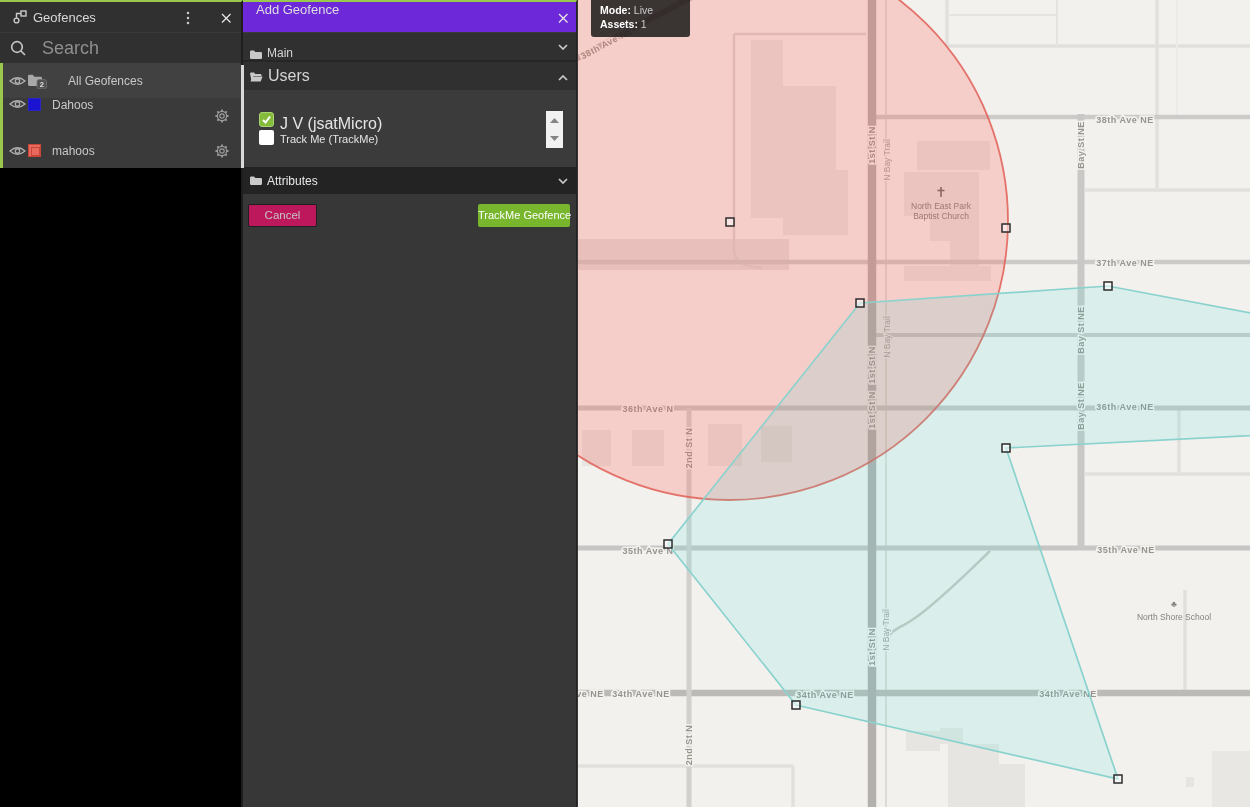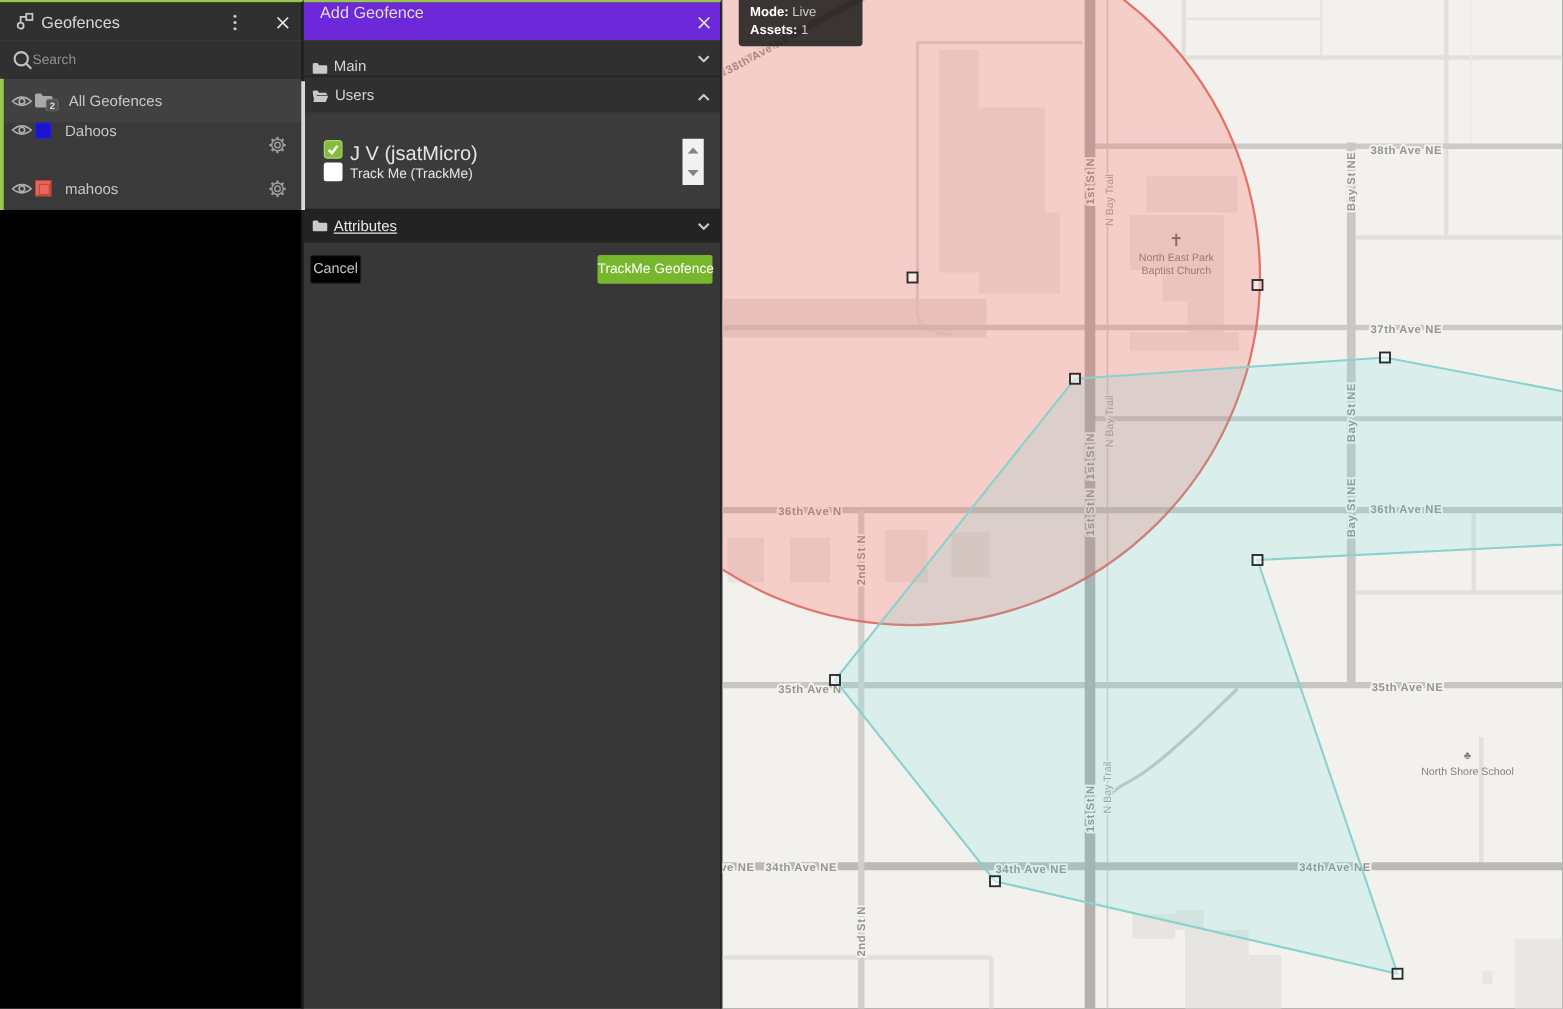--- a/index.html
+++ b/index.html
@@ -154,36 +154,36 @@
       <svg width="11" height="11" style="position:absolute;left:221px;top:11px" stroke="#e8e8e8" stroke-width="1.3">
         <line x1="1" y1="1" x2="9.5" y2="9.5"></line>
           <line x1="9.5" y1="1" x2="1" y2="9.5"></line>
       </svg>
     </div>
     <div style="height:30px;background:#303030;border-top:1px solid #3a3a3a;display:flex;align-items:center">
       <svg width="16" height="16" style="margin-left:10px" fill="none" stroke="#c2c2c2" stroke-width="1.7">
         <circle cx="7" cy="7" r="5.3"></circle>
           <line x1="11" y1="11" x2="15" y2="15"></line>
       </svg>
-      <span style="color:#8f8f8f;font-size:11px;margin-left:0">Search</span>
+      <span style="color:#8f8f8f;font-size:18px;margin-left:16px">Search</span>
     </div>
 
     <div style="position:relative;background:#3a3a3a">
       <div style="position:absolute;left:0;top:0;width:3px;height:105px;background:#9ac84d;z-index:3"></div>
       <div style="height:35px;background:#414141;display:flex;align-items:center;position:relative">
         <svg width="17" height="12" style="margin-left:9px" fill="none" stroke="#b0b0b0" stroke-width="1.3">
           <path d="M1,6 Q8.5,-0.5 16,6 Q8.5,12.5 1,6 Z"></path>
             <circle cx="8.5" cy="6" r="2.2"></circle>
         </svg>
         <svg width="20" height="17" style="margin-left:2px">
           <path d="M0,4.2 q0,-1.4 1.4,-1.4 h3.4 l1.5,1.9 h6.3 q1.4,0 1.4,1.4 v6.4 q0,1.4 -1.4,1.4 h-11.2 q-1.4,0 -1.4,-1.4 Z" fill="#a9a9a9"></path>
           <rect x="9" y="7.5" width="9.5" height="9.5" rx="2" fill="#515151" stroke="#6e6e6e" stroke-width="0.8"></rect>
           <text x="13.8" y="15" font-size="7.5px" font-weight="bold" fill="#e0e0e0" text-anchor="middle" font-family="Liberation Sans">2</text>
         </svg>
-        <span style="color:#c8c8c8;font-size:12px;margin-left:7px">All Geofences</span>
+        <span style="color:#c8c8c8;font-size:12px;margin-left:20px">All Geofences</span>
       </div>
       <div style="height:35px;display:flex;align-items:flex-start;position:relative">
         <svg width="17" height="12" style="margin-left:9px" fill="none" stroke="#b0b0b0" stroke-width="1.3">
           <path d="M1,6 Q8.5,-0.5 16,6 Q8.5,12.5 1,6 Z"></path>
             <circle cx="8.5" cy="6" r="2.2"></circle>
         </svg>
         <div style="width:13px;height:13px;background:#1a13d2;border:1px solid #2a24c0;margin-left:2px;box-sizing:border-box"></div>
         <span style="color:#c8c8c8;font-size:12px;margin-left:11px">Dahoos</span>
         <svg width="14" height="14" viewBox="0 0 14 14" style="position:absolute;left:215px;top:11px" fill="none" stroke="#9c9c9c" stroke-width="1.2">
           <circle cx="7" cy="7" r="2.2"></circle>
@@ -246,21 +246,21 @@
       <svg class="chev" width="10" height="6" style="position:absolute;left:315px;top:11px">
           <path d="M1,1 L5,5 L9,1"></path>
         </svg>
     </div>
 
     <div style="height:28px;background:#303030;border-top:2px solid #262626;display:flex;align-items:center;position:relative">
       <svg width="13" height="11" style="margin-left:7px">
         <path d="M0,2.6 q0,-1.2 1.2,-1.2 h2.8 l1.3,1.7 h5 q1.2,0 1.2,1.2 v0.7 h-8 l-2,5 Z" fill="#c9c9c9"></path>
         <path d="M2.2,5.6 h10.4 l-2,5 h-10 Z" fill="#c9c9c9"></path>
       </svg>
-      <span style="color:#d5d5d5;font-size:12px;margin-left:5px">Users</span>
+      <span style="color:#d5d5d5;font-size:16px;margin-left:5px">Users</span>
       <svg class="chev" width="10" height="6" style="position:absolute;left:315px;top:13px">
           <path d="M1,5 L5,1 L9,5"></path>
         </svg>
     </div>
 
     <div style="height:77px;background:#3b3b3b;position:relative">
       <div style="position:absolute;left:16px;top:22px;width:15px;height:15px;background:#85bb3a;border:1px solid #a9d472;border-radius:3px;box-sizing:border-box">
         <svg width="13" height="13" style="position:absolute;left:0px;top:0px" fill="none" stroke="#fff" stroke-width="2">
             <path d="M3,7 L5.5,9.5 L10,3.5"></path>
           </svg>
@@ -276,25 +276,25 @@
         <svg width="9" height="5" style="position:absolute;left:4px;top:25px">
             <polygon points="0,0 9,0 4.5,5" fill="#848484"></polygon>
           </svg>
       </div>
     </div>
 
     <div style="height:27px;background:#232323;display:flex;align-items:center;position:relative">
       <svg width="12" height="11" style="margin-left:7px">
         <path d="M0,2.6 q0,-1.2 1.2,-1.2 h2.8 l1.3,1.7 h5.5 q1.2,0 1.2,1.2 v4.5 q0,1.2 -1.2,1.2 h-9.6 q-1.2,0 -1.2,-1.2 Z" fill="#c9c9c9"></path>
       </svg>
-      <span style="color:#e8e8e8;font-size:12px;margin-left:5px;text-decoration:underline">Attributes</span>
+      <span style="color:#e8e8e8;font-size:12px;margin-left:5px;">Attributes</span>
       <svg class="chev" width="10" height="6" style="position:absolute;left:315px;top:11px">
           <path d="M1,1 L5,5 L9,1"></path>
         </svg>
     </div>
 
     <div style="position:relative;height:60px">
-      <div style="position:absolute;left:5px;top:10px;width:41px;height:23px;background:#000000;border:1px solid #1f1f1f;border-radius:2px;box-sizing:border-box;color:#c6c6c6;font-size:11.5px;text-align:center;line-height:21px">Cancel</div>
+      <div style="position:absolute;left:5px;top:10px;width:69px;height:23px;background:#be185d;border:1px solid #1f1f1f;border-radius:2px;box-sizing:border-box;color:#c6c6c6;font-size:11.5px;text-align:center;line-height:21px">Cancel</div>
       <div style="position:absolute;left:235px;top:10px;width:92px;height:23px;background:#77b62d;border-radius:2px;color:#fff;font-size:11px;text-align:center;line-height:23px;white-space:nowrap">TrackMe Geofence</div>
     </div>
   </div>
 
 </div>
 
 </body></html>

